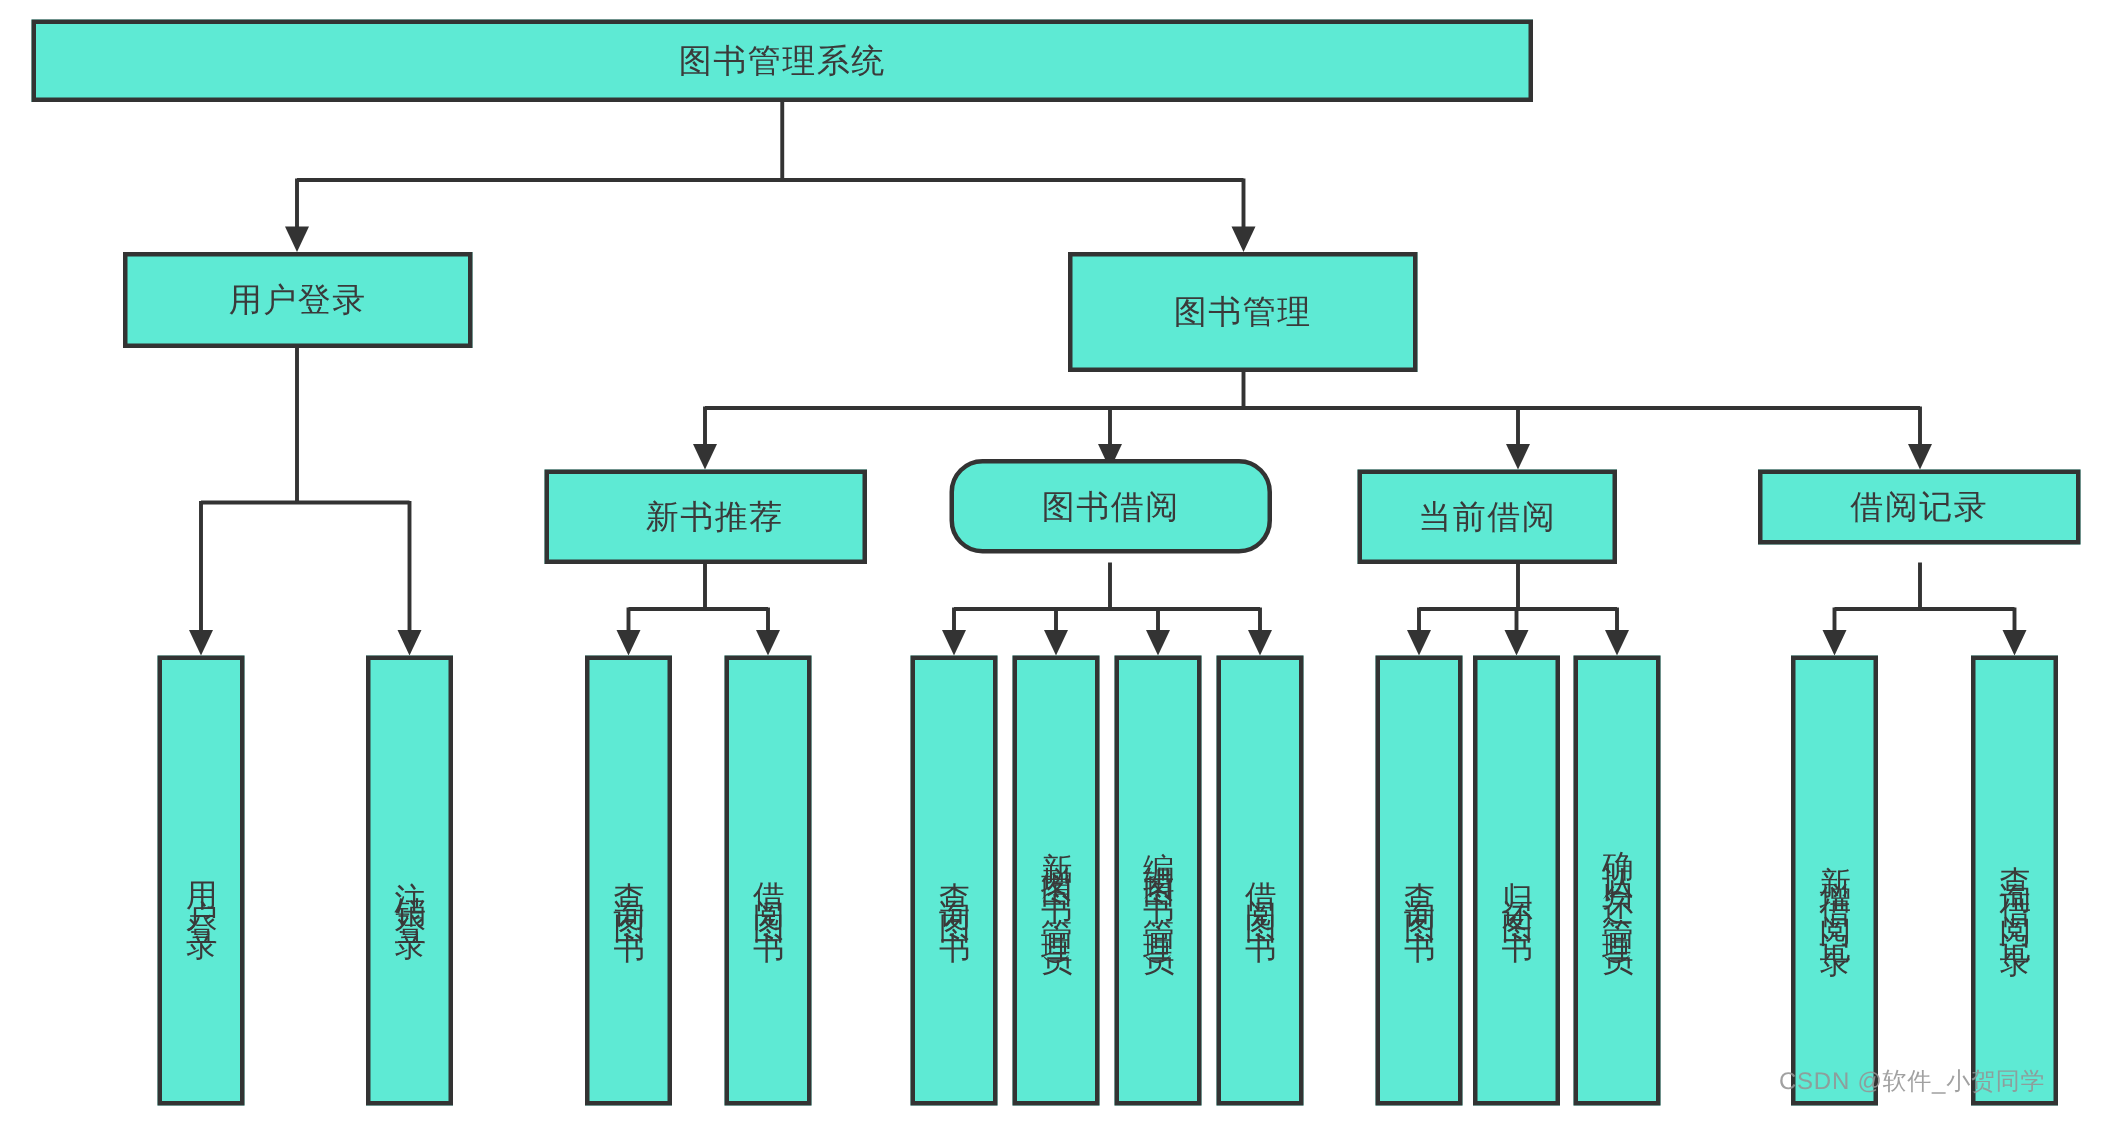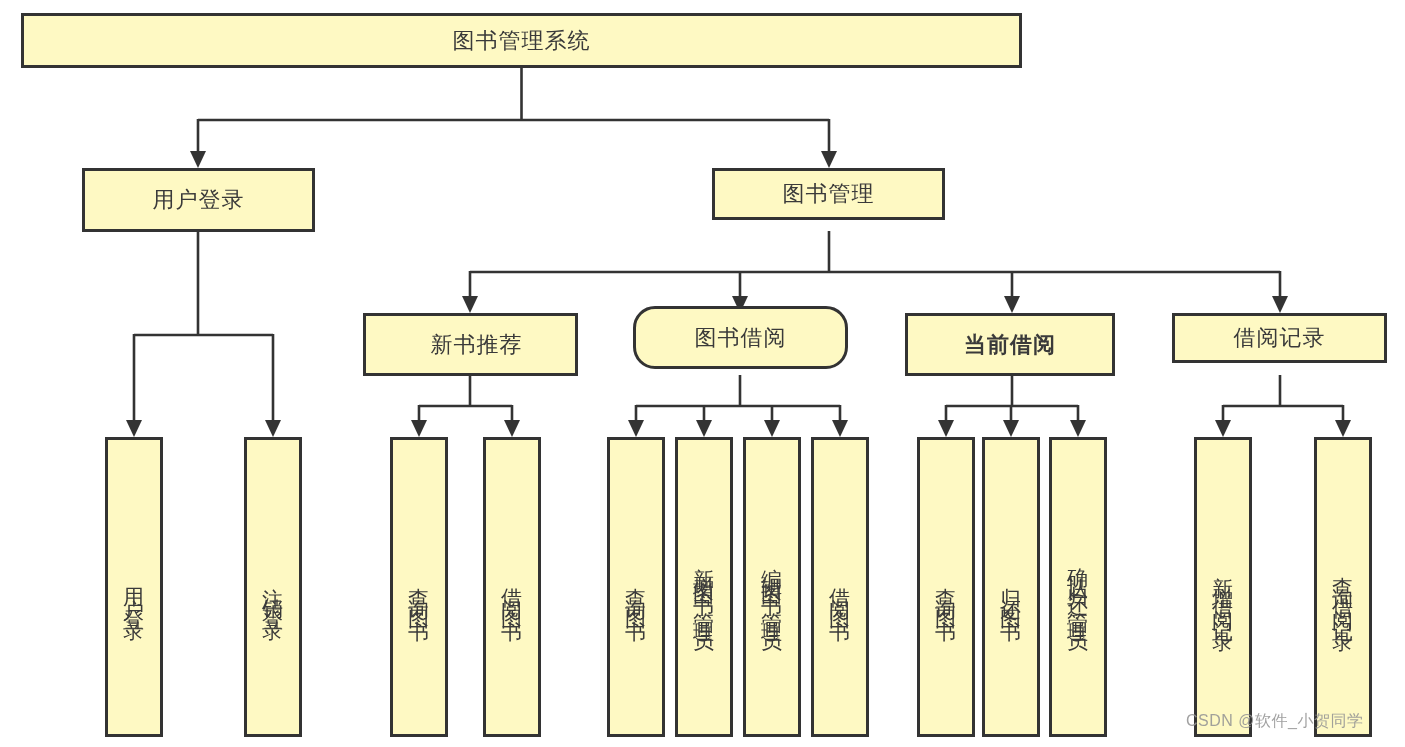--- a/index.html
+++ b/index.html
@@ -2,21 +2,21 @@
 <html><head>
 <meta charset="utf-8">
 <style>
   html,body{margin:0;padding:0;background:#ffffff;}
   .canvas{
     position:relative;width:1405px;height:747px;background:#ffffff;
     font-family:"Liberation Sans",sans-serif;overflow:hidden;
   }
   .edges{position:absolute;left:0;top:0;width:1405px;height:747px;}
   .node{
-    position:absolute;box-sizing:border-box;background:#fef9c3;
+    position:absolute;box-sizing:border-box;background:#5eead4;
     border:3px solid #333333;display:flex;align-items:center;justify-content:center;
     color:#3a3a3a;font-size:22px;letter-spacing:1px;white-space:nowrap;z-index:2;
   }
   .leaf{
     writing-mode:vertical-rl;text-orientation:mixed;
     font-size:21px;letter-spacing:11px;white-space:normal;line-height:1;
     padding-top:11px; 
   }
   .leaf.long{letter-spacing:9px;padding-top:9px;}
   .watermark{
@@ -75,25 +75,25 @@
     <g stroke="#333333" stroke-width="2.6" fill="#333333">
       <path fill="none" d="M1280 375 V406 M1223 406 H1343 M1223 405 V426 M1343 405 V426"></path>
       <polygon stroke="none" points="1215,420 1231,420 1223,437"></polygon>
       <polygon stroke="none" points="1335,420 1351,420 1343,437"></polygon>
     </g>
   </svg>
 
   <div class="node" style="left:21px;top:13px;width:1001px;height:55px;">图书管理系统</div>
 
   <div class="node" style="left:82px;top:168px;width:233px;height:64px;">用户登录</div>
-  <div class="node" style="left:712px;top:168px;width:233px;height:52px;">图书管理</div>
+  <div class="node" style="left:712px;top:168px;width:233px;height:80px;">图书管理</div>
 
   <div class="node" style="left:363px;top:313px;width:215px;height:63px;padding-left:12px;">新书推荐</div>
   <div class="node" style="left:633px;top:306px;width:215px;height:63px;border-radius:22px;">图书借阅</div>
-  <div class="node" style="left:905px;top:313px;width:210px;height:63px;font-weight:bold;">当前借阅</div>
+  <div class="node" style="left:905px;top:313px;width:173px;height:63px;">当前借阅</div>
   <div class="node" style="left:1172px;top:313px;width:215px;height:50px;">借阅记录</div>
 
   <div class="node leaf" style="left:105px;top:437px;width:58px;height:300px;">用户登录</div>
   <div class="node leaf" style="left:244px;top:437px;width:58px;height:300px;">注销登录</div>
 
   <div class="node leaf" style="left:390px;top:437px;width:58px;height:300px;">查询图书</div>
   <div class="node leaf" style="left:483px;top:437px;width:58px;height:300px;">借阅图书</div>
 
   <div class="node leaf" style="left:607px;top:437px;width:58px;height:300px;">查询图书</div>
   <div class="node leaf long" style="left:675px;top:437px;width:58px;height:300px;">新增图书（管理员）</div>

